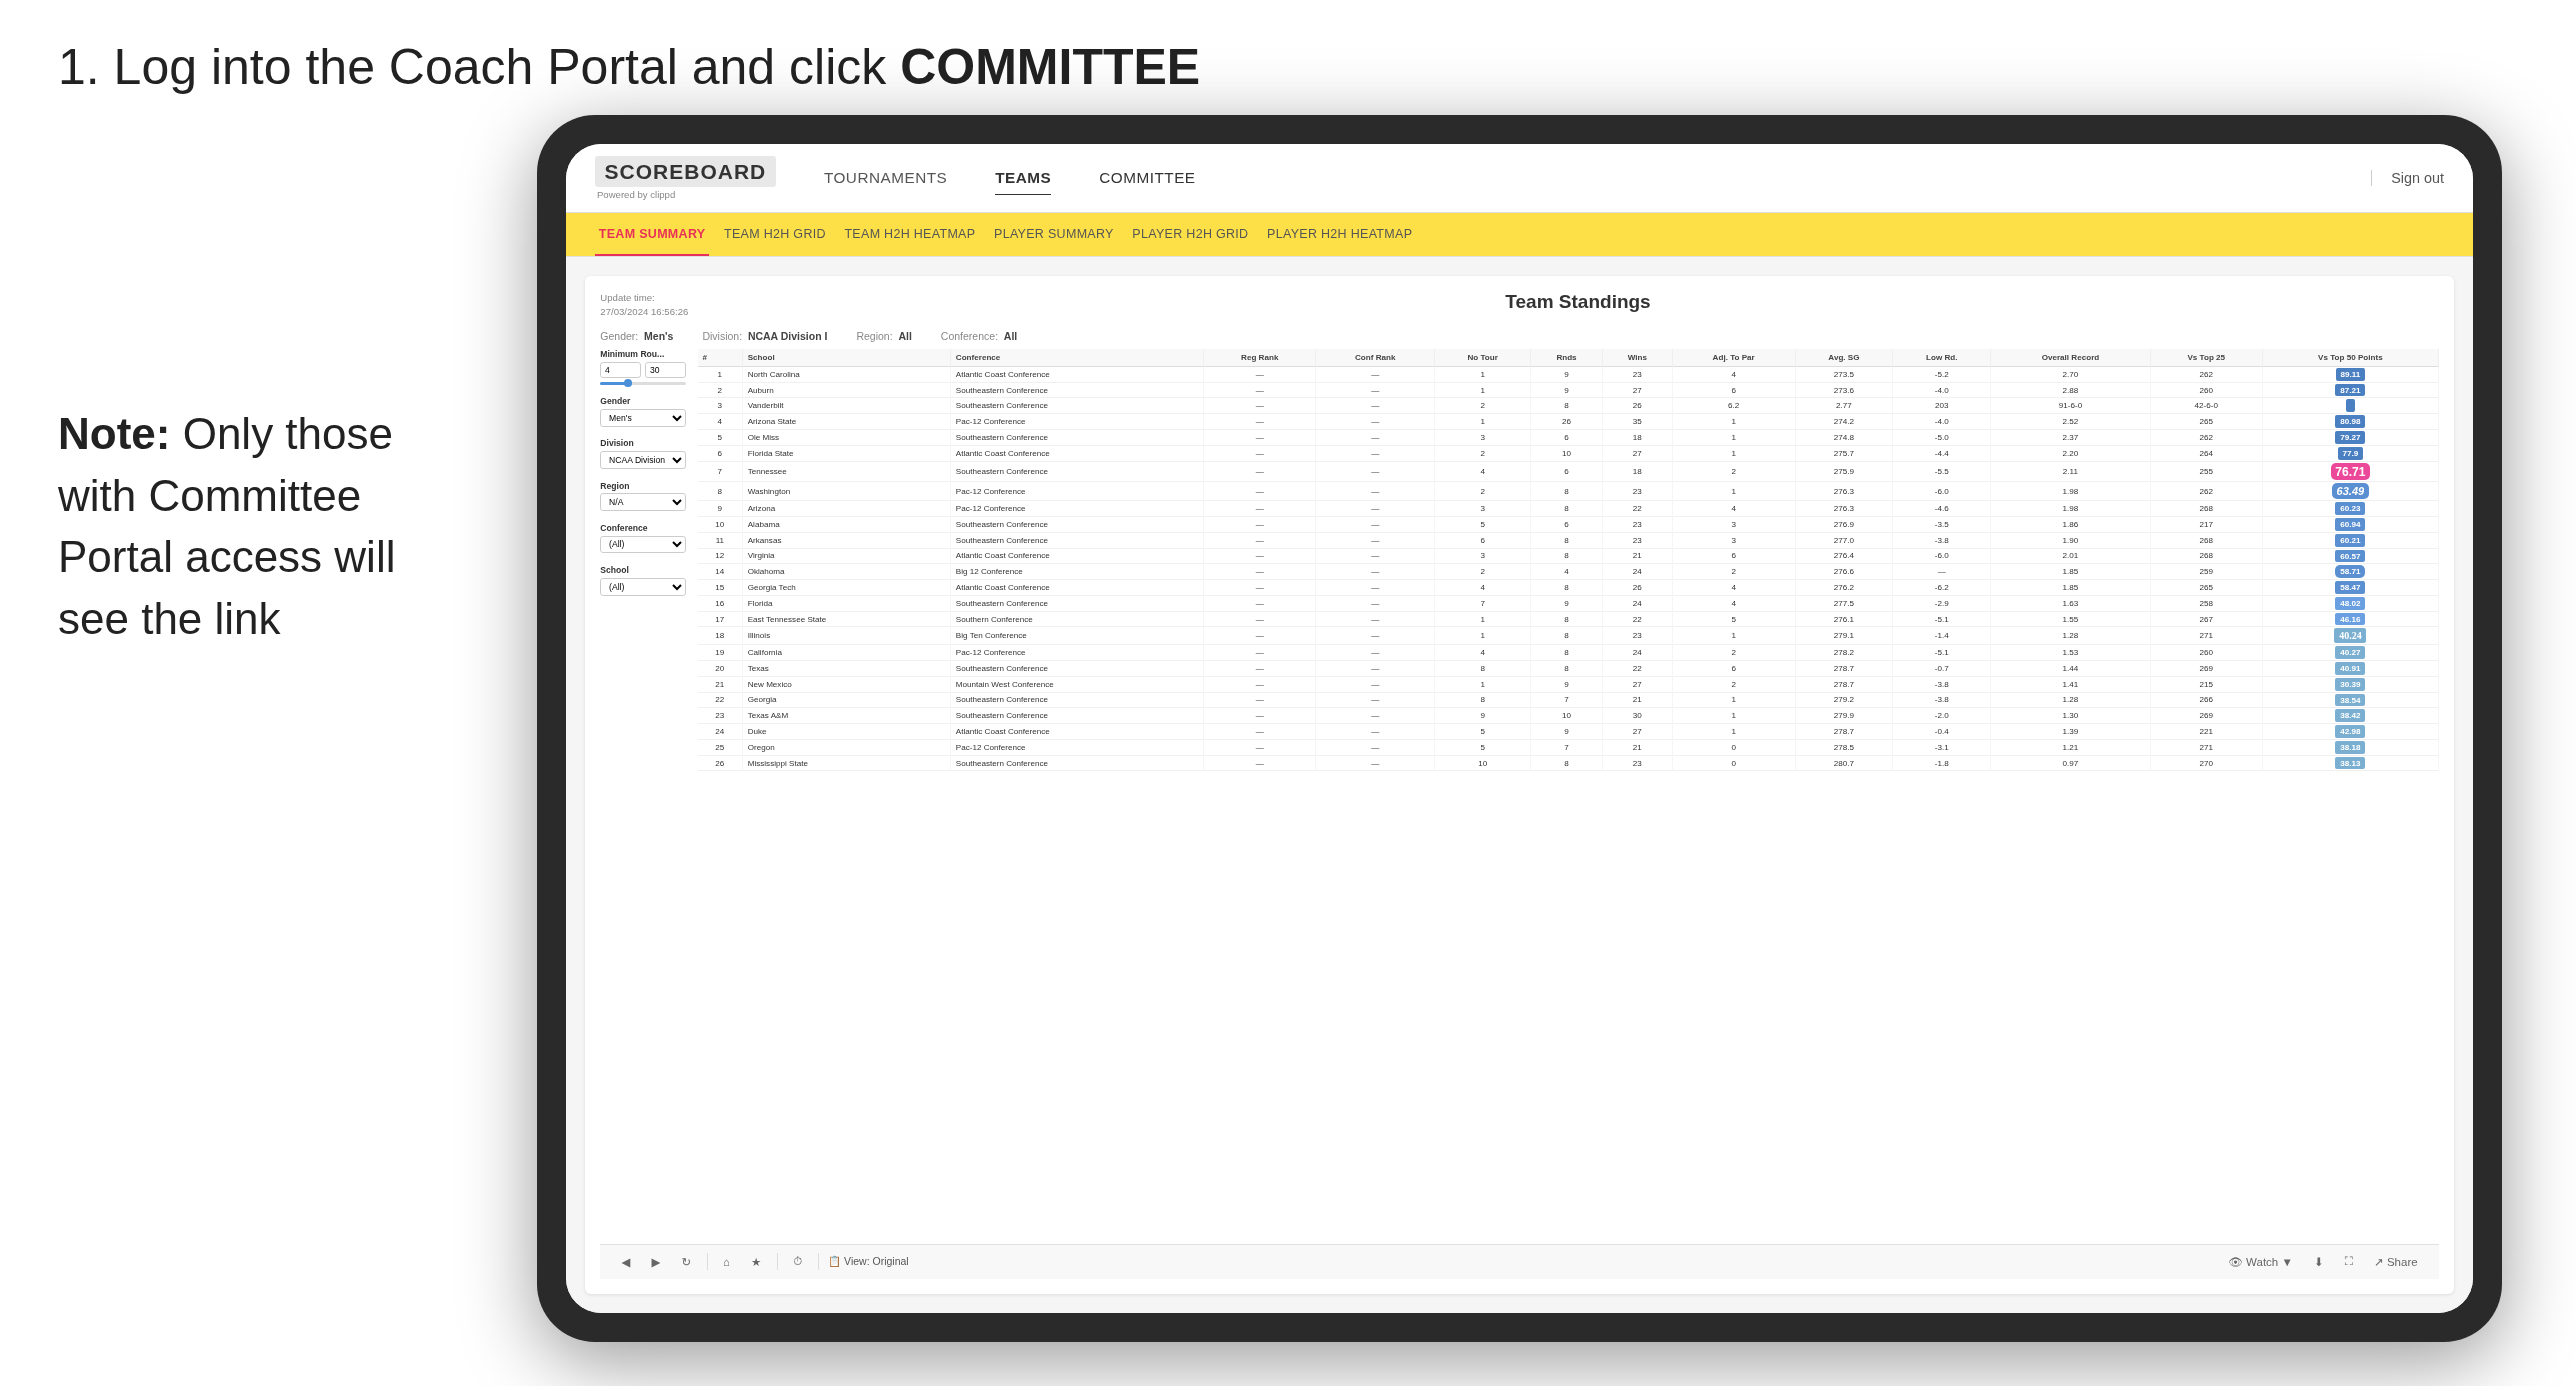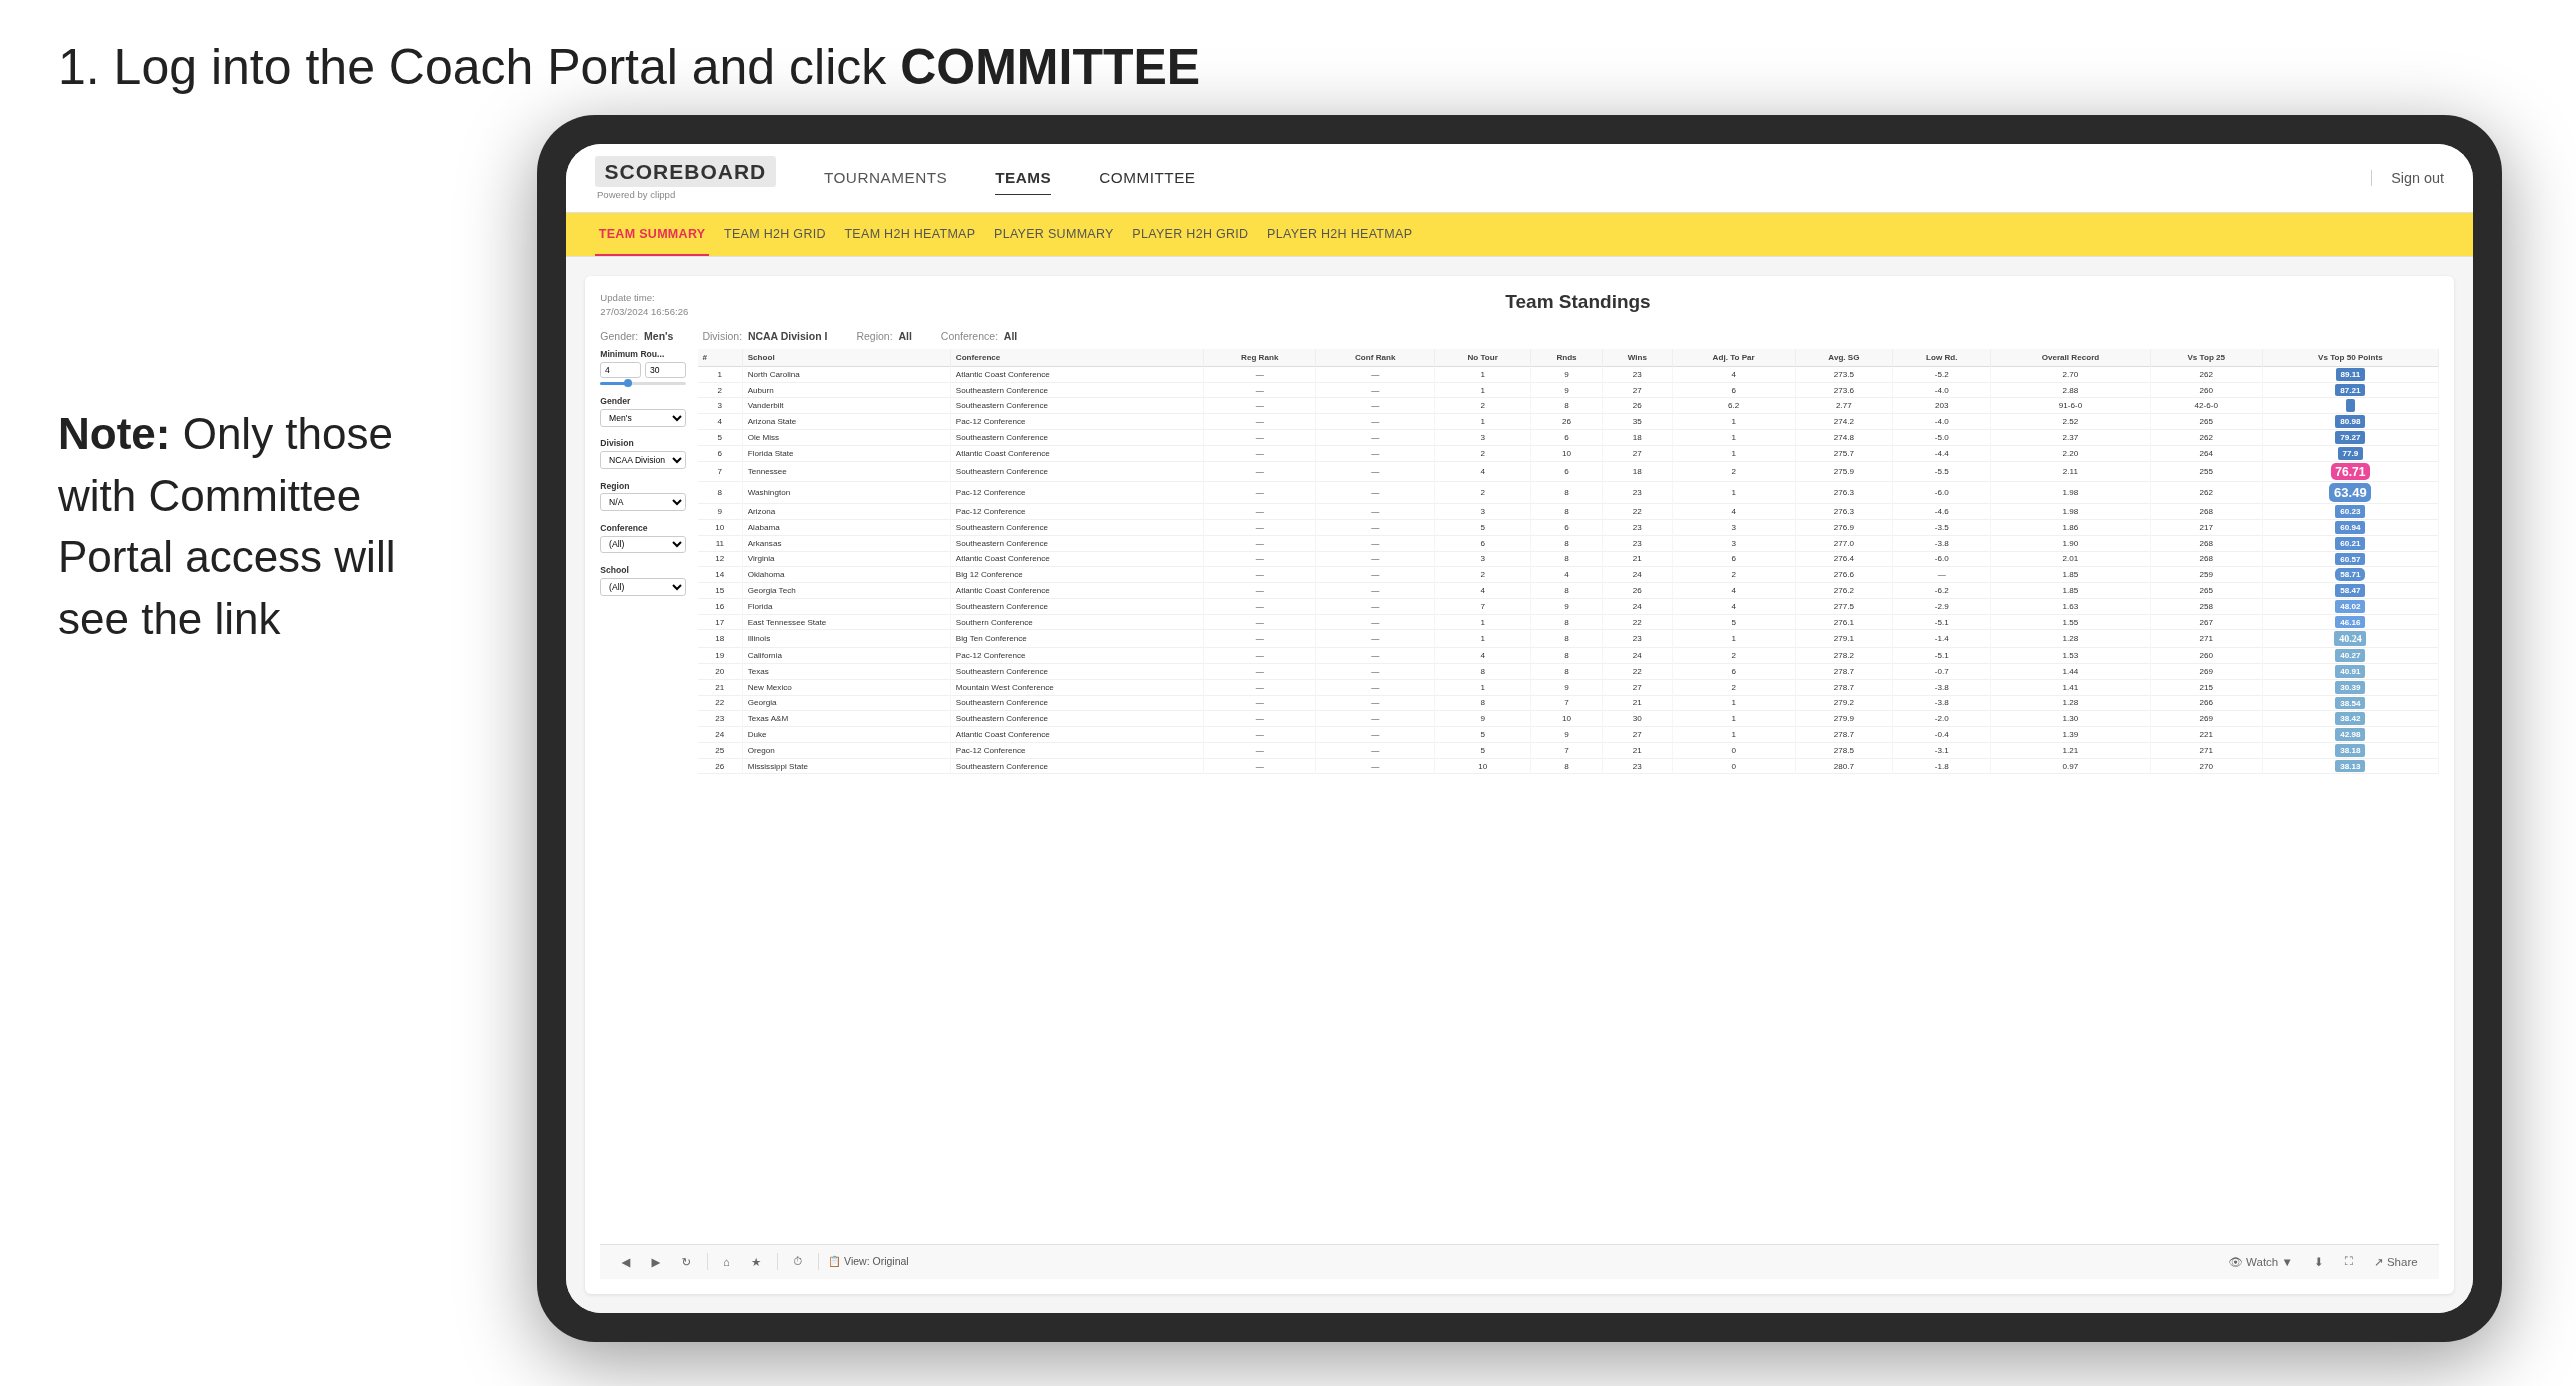--- a/index.html
+++ b/index.html
@@ -621,21 +621,21 @@
                     <td>—</td>
                     <td>—</td>
                     <td>2</td>
                     <td>8</td>
                     <td>23</td>
                     <td>1</td>
                     <td>276.3</td>
                     <td>-6.0</td>
                     <td>1.98</td>
                     <td>262</td>
-                    <td><span style="background: rgb(90, 143, 209); color: rgb(255, 255, 255); border-radius: 5px; padding: 1.9px 4.8px; font-size: 13px; font-weight: 600;">63.49</span></td>
+                    <td><span style="background: rgb(90, 143, 209); color: rgb(255, 255, 255); border-radius: 5px; padding: 1.9px 4.8px; font-size: 11px; font-weight: 600; font-style: italic;">63.49</span></td>
                   </tr>
                   <tr>
                     <td>9</td>
                     <td class="left">Arizona</td>
                     <td class="left">Pac-12 Conference</td>
                     <td>—</td>
                     <td>—</td>
                     <td>3</td>
                     <td>8</td>
                     <td>22</td>

